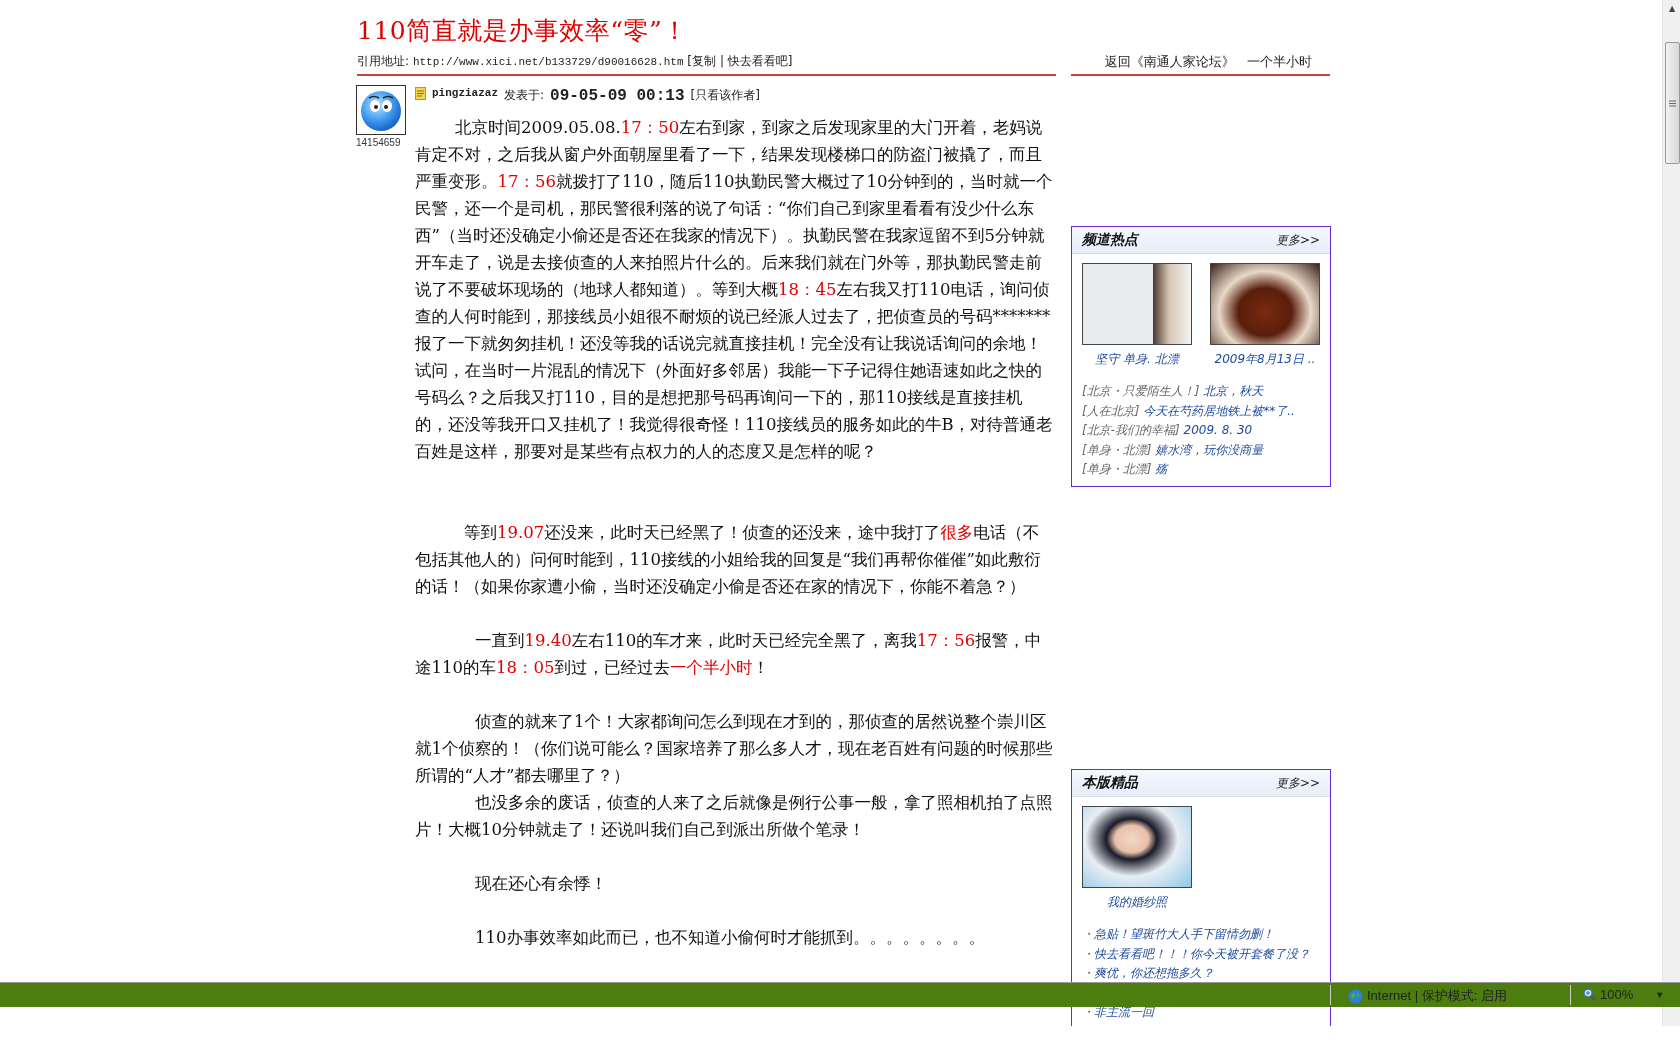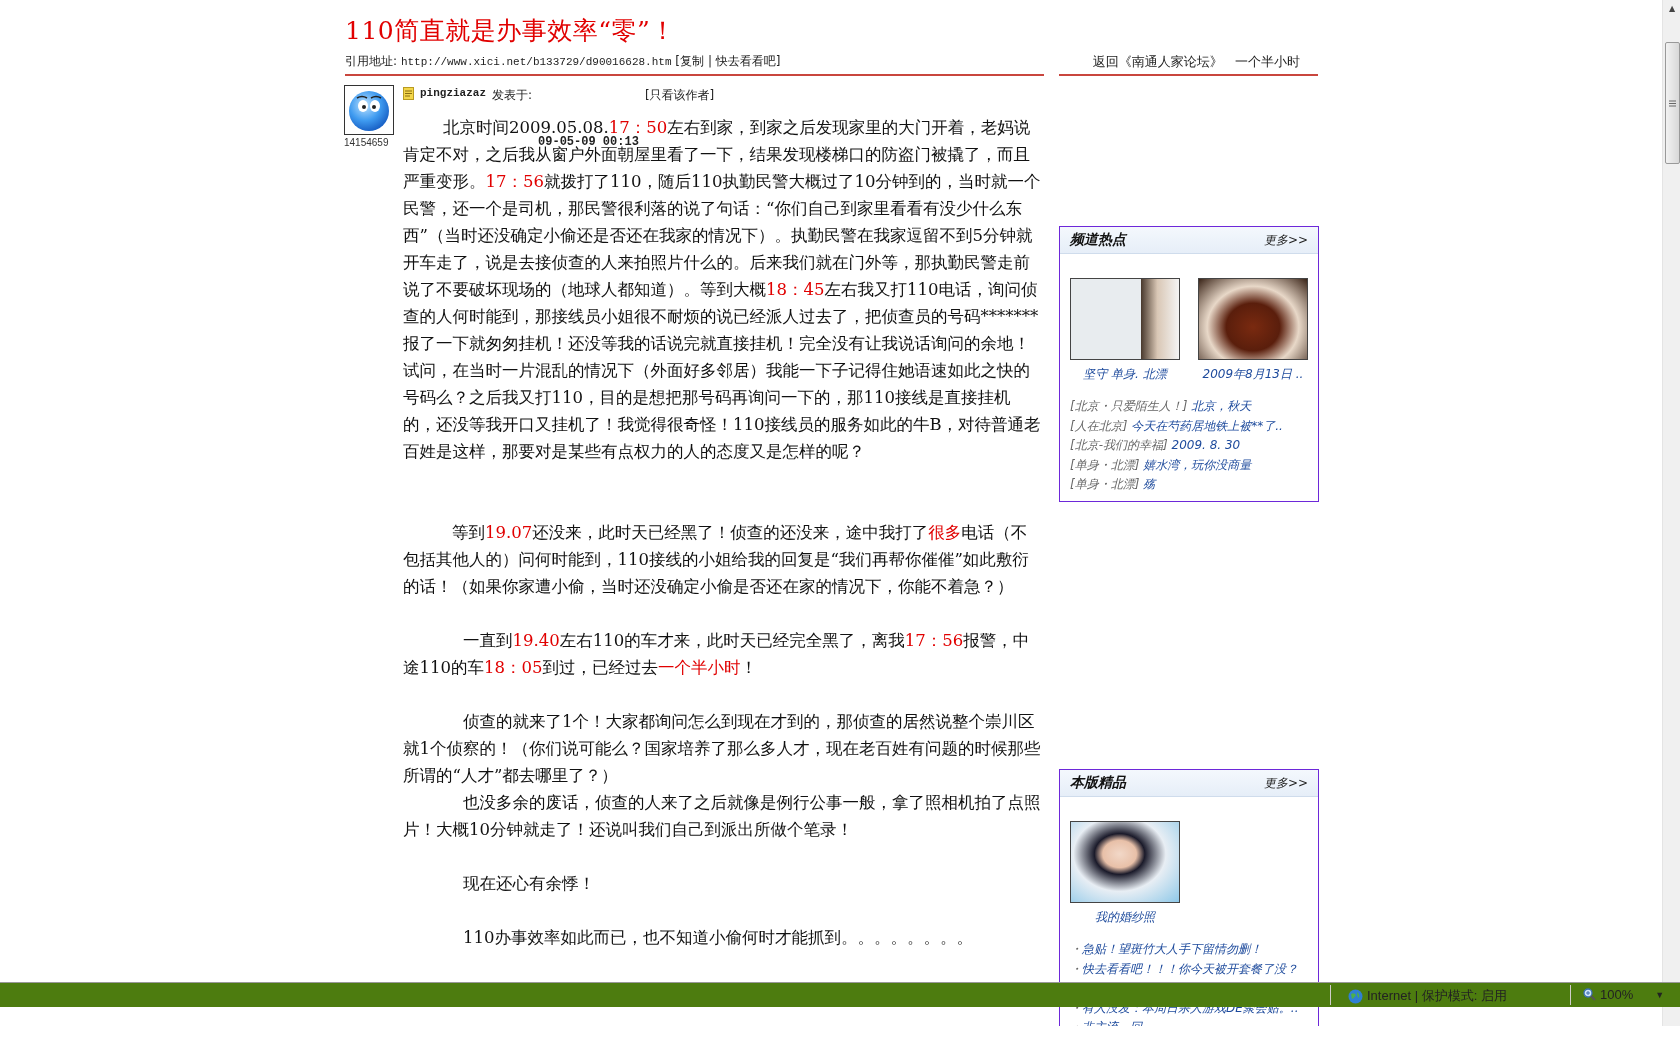--- a/index.html
+++ b/index.html
@@ -1,38 +1,38 @@
 <!DOCTYPE html>
 <html><head>
 <meta charset="utf-8">
 <style>
   html,body{margin:0;padding:0;}
   body{width:1680px;height:1050px;overflow:hidden;background:#fff;position:relative;font-family:"DejaVu Sans","Liberation Sans",sans-serif;}
-  .viewport{position:absolute;left:0;top:0;width:1662px;height:1026px;overflow:hidden;background:#fff;}
+  .viewport{position:absolute;left:12px;top:0;width:1662px;height:1026px;overflow:hidden;background:#fff;}
   .title{position:absolute;left:345px;top:14px;font-family:"DejaVu Serif","Liberation Serif",serif;font-size:25px;color:#e10000;letter-spacing:0.5px;white-space:nowrap;}
   .cite{position:absolute;left:345px;top:53px;font-size:12px;color:#222;white-space:nowrap;}
   .cite .url{font-family:"Liberation Mono","DejaVu Sans Mono",monospace;font-size:11px;}
   .cite a{color:#222;text-decoration:none;}
   .redline{position:absolute;top:74px;height:2px;background:#c9463e;}
   .rightlinks{position:absolute;right:362px;top:53px;font-size:13px;color:#222;white-space:nowrap;}
   .rightlinks a{color:#222;text-decoration:none;margin-left:8px;}
   .avatar{position:absolute;left:344px;top:85px;width:48px;height:48px;border:1px solid #333;background:#fff;display:flex;align-items:center;justify-content:center;}
   .uid{position:absolute;left:344px;top:137px;font-size:10px;color:#333;font-family:"Liberation Sans",sans-serif;}
   .postmeta{position:absolute;left:403px;top:87px;font-size:12px;color:#222;white-space:nowrap;display:flex;gap:6px;}
   .postmeta .user{font-family:"Liberation Mono","DejaVu Sans Mono",monospace;font-weight:bold;font-size:11px;}
-  .postmeta .date{font-family:"Liberation Mono","DejaVu Sans Mono",monospace;font-weight:bold;font-size:12px;margin-top:48px;}
+  .postmeta .date{font-family:"Liberation Mono","DejaVu Sans Mono",monospace;font-weight:bold;font-size:16px;}
   .body{position:absolute;left:403px;top:114px;width:640px;font-family:"DejaVu Serif","Liberation Serif",serif;font-size:16.5px;line-height:27px;color:#111;}
   .body p{margin:0;}
   .body .gap{height:27px;}
   .red{color:#e10000;}
   .box{position:absolute;left:1059px;width:258px;border:1px solid #6d28d9;background:#fff;font-style:italic;}
   .box .hd{height:26px;background:linear-gradient(#f4f8fd,#e6eef8);border-bottom:1px solid #cfdcec;display:flex;align-items:center;justify-content:space-between;padding:0 10px;}
   .box .hd .t{font-weight:bold;font-size:14px;color:#111;}
   .box .hd .more{font-size:12px;color:#222;text-decoration:none;}
-  .thumbs{display:flex;justify-content:space-between;padding:24px 10px 0 10px;}
+  .thumbs{display:flex;justify-content:space-between;padding:9px 10px 0 10px;}
   .thumb{width:110px;text-align:center;}
   .thumb .img{width:108px;height:80px;border:1px solid #444;}
   .thumb .cap{font-size:12px;color:#1d4a9c;margin-top:6px;white-space:nowrap;overflow:hidden;}
   .links{padding:10px 10px 6px 10px;}
   .links div{font-size:12px;color:#1d4a9c;line-height:19.5px;white-space:nowrap;overflow:hidden;}
   .links .br{color:#666;}
   .scroll{position:absolute;left:1662px;top:0;width:18px;height:1026px;background:#f0f0f0;border-left:1px solid #e4e4e4;}
   .scroll .up{position:absolute;top:0;left:0;width:18px;height:16px;display:flex;align-items:center;justify-content:center;font-size:8px;color:#444;}
   .scroll .thumbbar{position:absolute;left:2px;top:42px;width:13px;height:120px;border:1px solid #999;border-radius:2px;background:linear-gradient(90deg,#f2f2f2,#d8d8d8);display:flex;align-items:center;justify-content:center;}
   .statusbar{position:absolute;left:0;top:982px;width:1680px;height:24px;background:#4d7c0f;border-top:1px solid #999;font-family:"Liberation Sans",sans-serif;font-size:13px;color:#222;}

